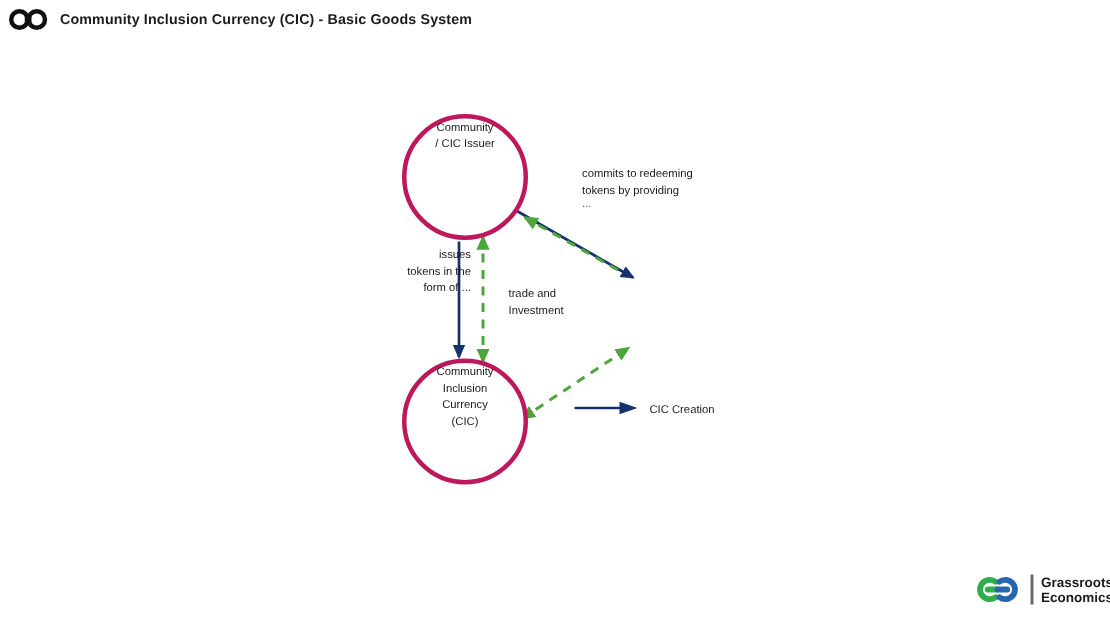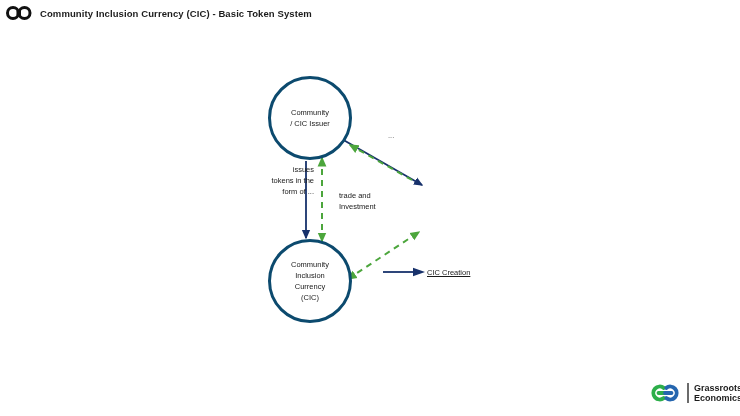--- a/index.html
+++ b/index.html
@@ -51,25 +51,25 @@
     position: absolute;
     left: 0; top: 0;
     width: 740px; height: 416px;
     overflow: visible;
   }
 
   
   .node {
     position: absolute;
     border-radius: 50%;
-    border: 3px solid #0c4a6e;
+    border: 3px solid #be185d;
     background: #ffffff;
     box-sizing: border-box;
     display: flex;
-    align-items: center;
+    align-items: flex-start;
     justify-content: center;
     text-align: center;
   }
   .node-label {
     font-size: 7.5px;
     line-height: 11px;
     color: #1a1a1a;
     white-space: pre-line;
     padding: 0 6px;
   }
@@ -93,22 +93,21 @@
   
   #legend {
     position: absolute;
     left: 382px; top: 263px;
     width: 140px;
   }
   .legend-row {
     display: flex;
     align-items: center;
     height: 18px;
-    gap: 1px;
-    text-decoration: underline;
+    gap: 7px;
   }
   .legend-swatch {
     width: 44px; height: 12px;
     flex: 0 0 auto;
     display: block;
   }
   .legend-text {
     font-size: 7.5px;
     color: #1a1a1a;
     white-space: nowrap;
@@ -144,21 +143,21 @@
 </head>
 <body>
 
 <div id="header">
   <svg id="header-logo" viewBox="0 0 52 34">
     <circle cx="14" cy="17" r="11" fill="none" stroke="#111111" stroke-width="6"></circle>
     <circle cx="37" cy="17" r="11" fill="none" stroke="#111111" stroke-width="6"></circle>
     <polygon points="21,12 29,17 21,22" fill="#111111"></polygon>
     <polygon points="30,12 22,17 30,22" fill="#111111"></polygon>
   </svg>
-  <div id="header-title">Community Inclusion Currency (CIC) - Basic Token System</div>
+  <div id="header-title">Community Inclusion Currency (CIC) - Basic Goods System</div>
 </div>
 
 <div id="diagram">
 
   <svg id="edges" viewBox="0 0 740 416">
     <defs>
       <marker id="arrow-navy" viewBox="0 0 10 10" refX="8.5" refY="5" markerWidth="5.2" markerHeight="5.2" orient="auto-start-reverse">
         <path d="M 0 0.6 L 10 5 L 0 9.4 z" fill="#17316B"></path>
       </marker>
       <marker id="arrow-green" viewBox="0 0 10 10" refX="8.5" refY="5" markerWidth="5.0" markerHeight="5.0" orient="auto-start-reverse">
@@ -183,20 +182,22 @@
   </div>
 
 
   <div class="node" id="node-cic">
     <div class="node-label">Community
 Inclusion
 Currency
 (CIC)</div>
   </div>
 
+  <div class="edge-label" id="label-commits">commits to redeeming
+tokens by providing</div>
   <div class="edge-label" id="label-ellipsis">...</div>
   <div class="edge-label" id="label-issues">issues
 tokens in the
 form of ...</div>
   <div class="edge-label" id="label-trade">trade and
 Investment</div>
 
   <div id="legend">
     <div class="legend-row">
       <svg class="legend-swatch" viewBox="0 0 44 12">

